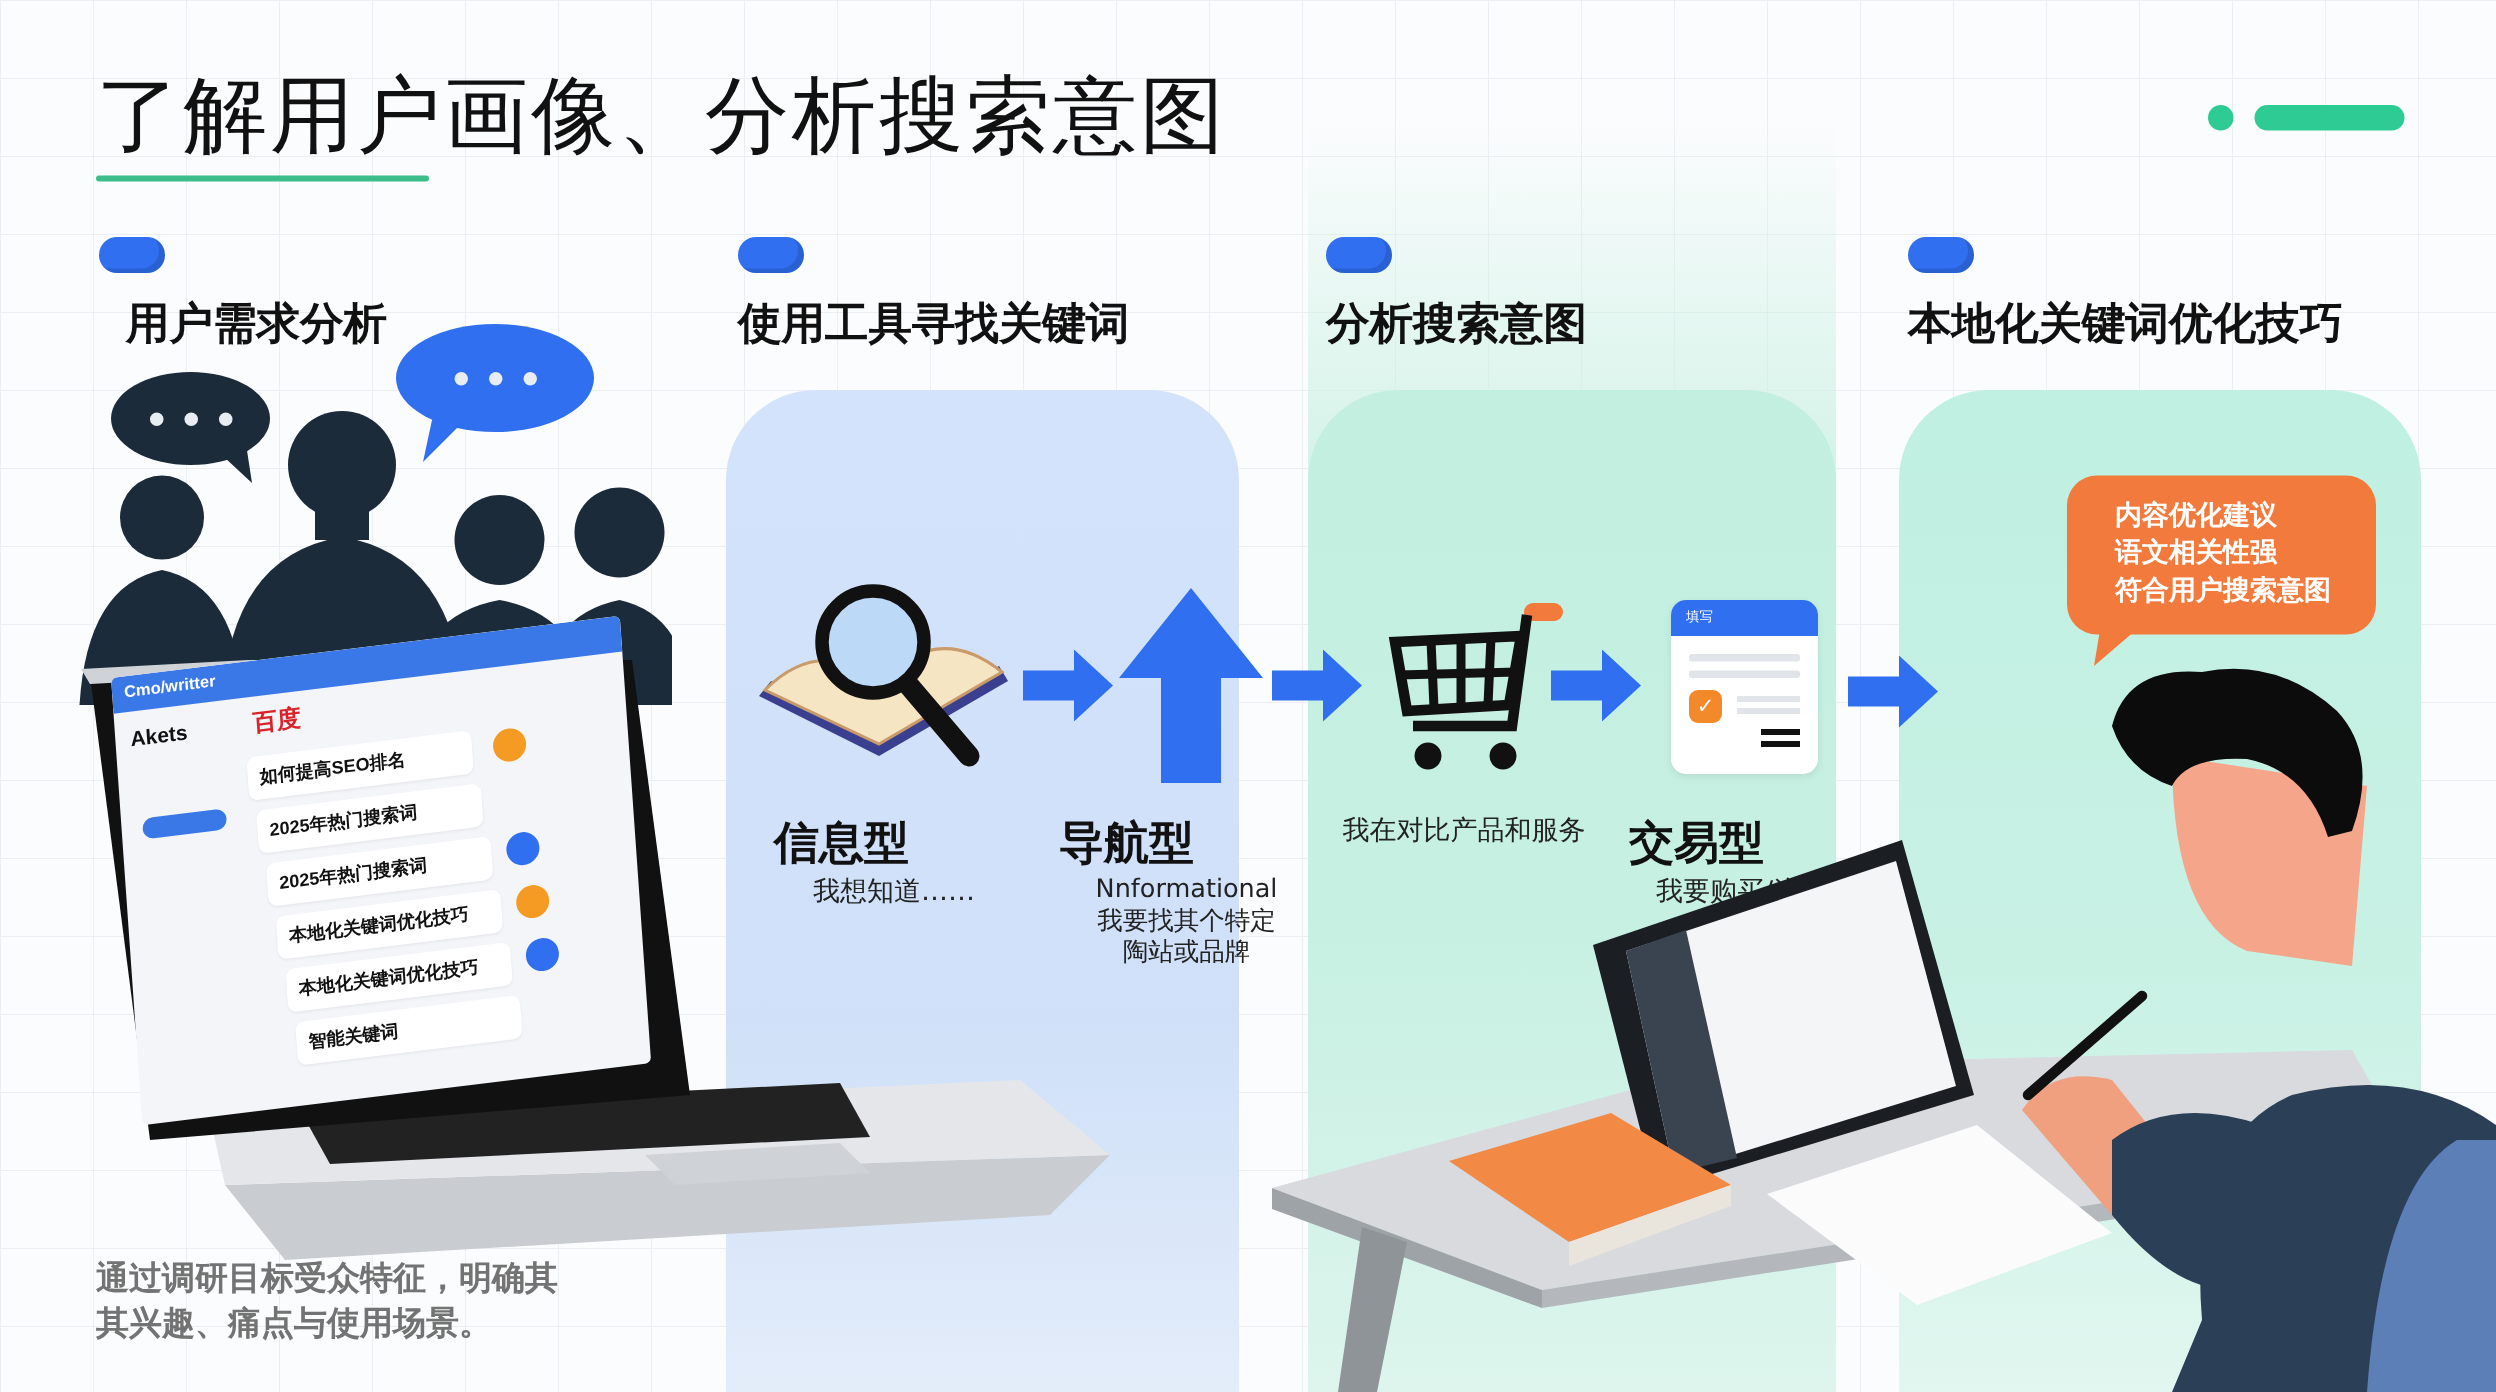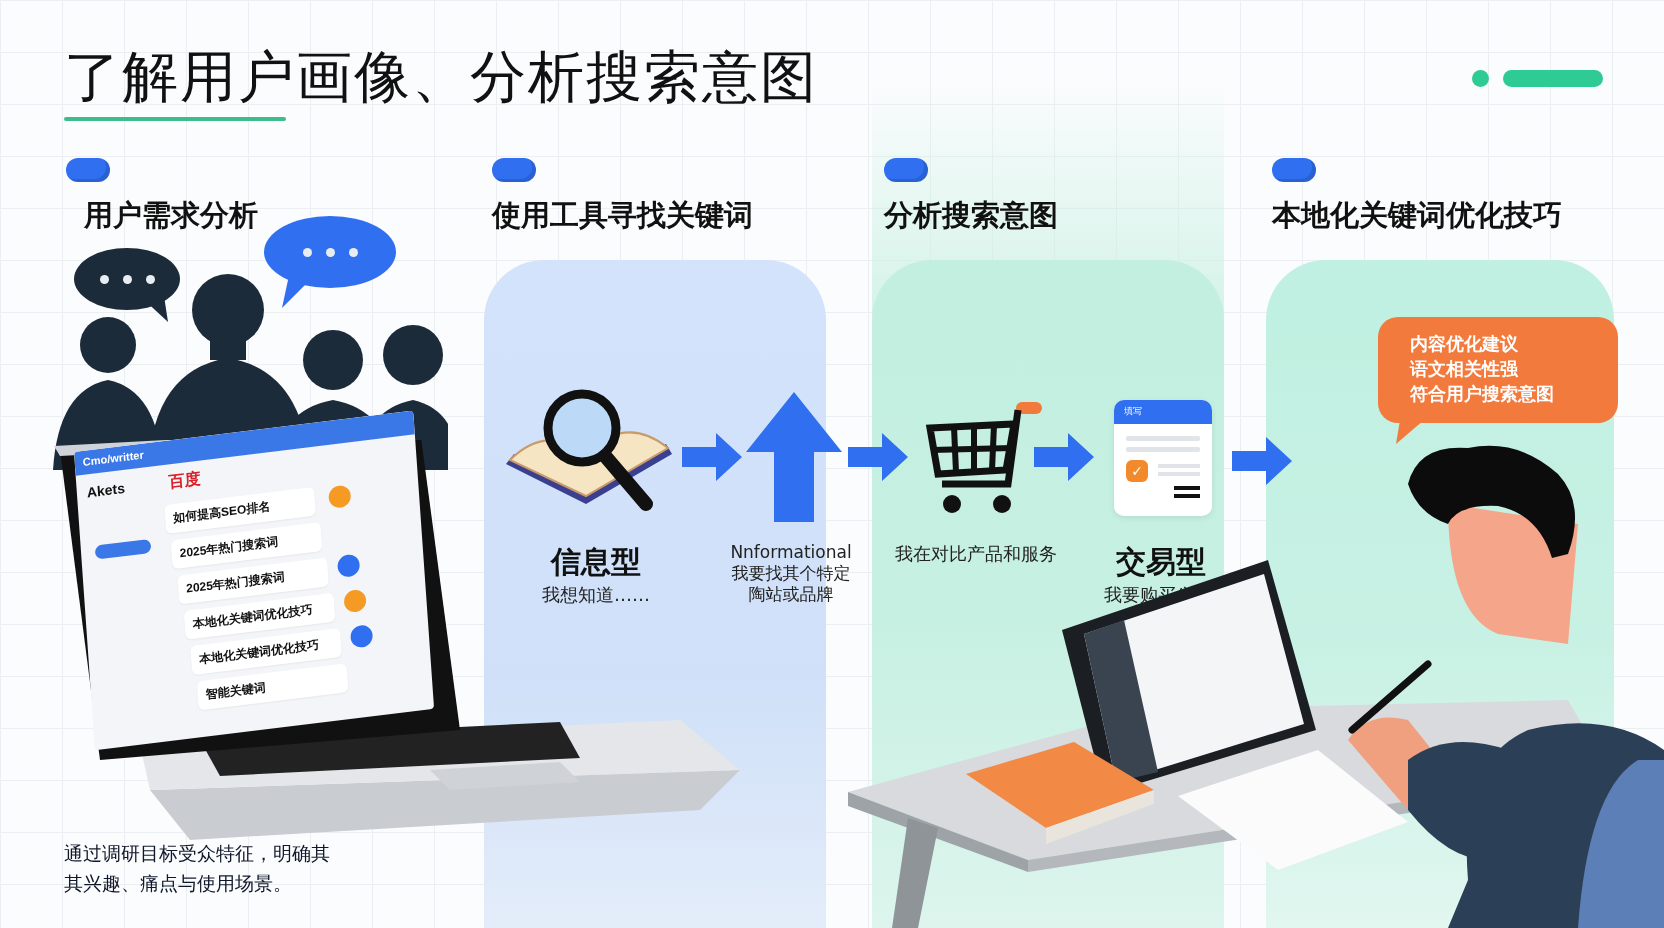--- a/index.html
+++ b/index.html
@@ -30,34 +30,34 @@
   .panel-mint { left: 872px; top: 260px; width: 352px; height: 700px; border-radius: 60px 60px 0 0;
     background: linear-gradient(180deg, #c2efe0 0%, #c6f0e2 50%, #dff5ee 100%); }
   .panel-mint2 { left: 1266px; top: 260px; width: 348px; height: 700px; border-radius: 60px 60px 0 0;
     background: linear-gradient(180deg, #bff0e1 0%, #c8f1e4 55%, #e4f7f1 100%); }
 
   
   .step-pill { width: 44px; height: 24px; border-radius: 12px; background: #2f6ff0; box-shadow: inset -4px -3px 0 rgba(0,0,0,0.12); }
   .step-heading { font-size: 29px; font-weight: 700; color: #111; white-space: nowrap; }
 
   
-  .intent-title { font-size: 30px; font-weight: 700; color: #111; text-align: center; white-space: nowrap; }
+  .intent-title { font-size: 30px; font-weight: 700; color: #111; text-align: left; white-space: nowrap; }
   .intent-desc { font-size: 18px; color: #222; text-align: center; white-space: nowrap; line-height: 23px; }
 
   
   .bubble-dark { left: 74px; top: 248px; width: 106px; height: 62px; background: #1c2b3a; border-radius: 50%; }
   .bubble-blue { left: 264px; top: 216px; width: 132px; height: 72px; background: #2f6ff0; border-radius: 50%; }
   .bubble-dots { display: flex; gap: 14px; justify-content: center; align-items: center; width: 100%; height: 100%; }
   .bubble-dots span { width: 9px; height: 9px; background: #e8edf2; border-radius: 50%; }
 
   
-  .callout { left: 1378px; top: 317px; width: 240px; height: 106px; background: #f27a3c; border-radius: 20px; padding: 14px 0 0 32px; }
+  .callout { left: 1378px; top: 317px; width: 206px; height: 106px; background: #f27a3c; border-radius: 20px; padding: 14px 0 0 32px; }
   .callout-line { font-size: 18px; color: #fff; line-height: 25px; white-space: nowrap; font-weight: 700; }
 
-  .footer-text { left: 64px; top: 838px; font-size: 19px; color: #0f172a; line-height: 30px; }
+  .footer-text { left: 64px; top: 838px; font-size: 22px; color: #737373; line-height: 30px; font-weight: bold; }
 
   
   .laptop-screen-inner { font-family: "Liberation Sans", sans-serif; }
   .kw-row { position:absolute; background:#fff; border-radius:6px; box-shadow:0 1px 2px rgba(0,0,0,0.06); font-size:12px; font-weight:700; color:#111; padding:6px 8px; white-space: nowrap;}
 </style>
 </head>
 <body>
 
 <div class="abs page-title">了解用户画像、分析搜索意图</div>
 <div class="abs title-underline"></div>
@@ -201,20 +201,21 @@
 
 <svg class="abs" style="left:1232px;top:437px;" width="60" height="48" viewBox="0 0 60 48">
   <polygon points="0,14 34,14 34,0 60,24 34,48 34,34 0,34" fill="#2f6ff0"></polygon>
 </svg>
 
 <div class="abs" style="left:516px;top:542px;width:160px;">
   <div class="intent-title">信息型</div>
   <div class="intent-desc">我想知道……</div>
 </div>
 <div class="abs" style="left:706px;top:542px;width:170px;">
+  <div class="intent-title">导航型</div>
   <div class="intent-desc" style="font-size:17px;line-height:21px;">Nnformational</div>
   <div class="intent-desc" style="font-size:17px;line-height:21px;">我要找其个特定</div>
   <div class="intent-desc" style="font-size:17px;line-height:21px;">陶站或品牌</div>
 </div>
 <div class="abs" style="left:886px;top:542px;width:180px;">
   <div class="intent-desc">我在对比产品和服务</div>
 </div>
 <div class="abs" style="left:1086px;top:542px;width:150px;">
   <div class="intent-title">交易型</div>
   <div class="intent-desc">我要购买/注册</div>

